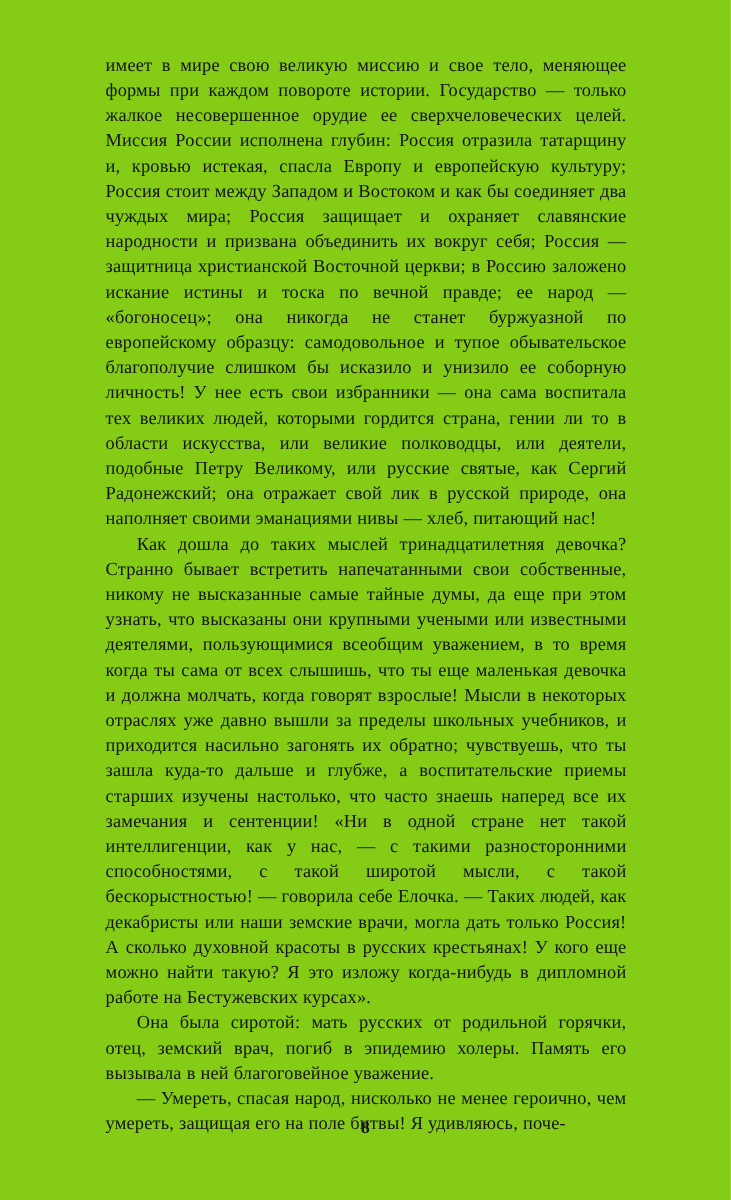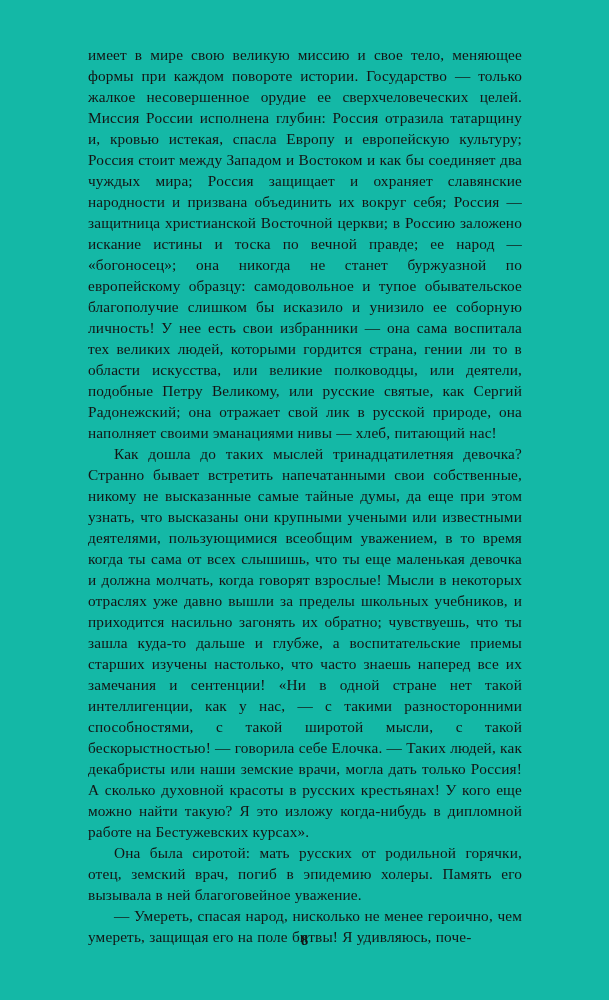--- a/index.html
+++ b/index.html
@@ -12,21 +12,21 @@
     height: 1000px;
     overflow: hidden;
     font-family: "Liberation Serif", "DejaVu Serif", serif;
     color: #111111;
     -webkit-font-smoothing: antialiased;
   }
   .page {
     position: relative;
     width: 609px;
     height: 1000px;
-    background: #14b8a6;
+    background: #84cc16;
     box-sizing: border-box;
   }
   .text-block {
     position: absolute;
     left: 88px;
     top: 44px;
     width: 434px;
     font-size: 15.3px;
     line-height: 21.0px;
     text-align: justify;

